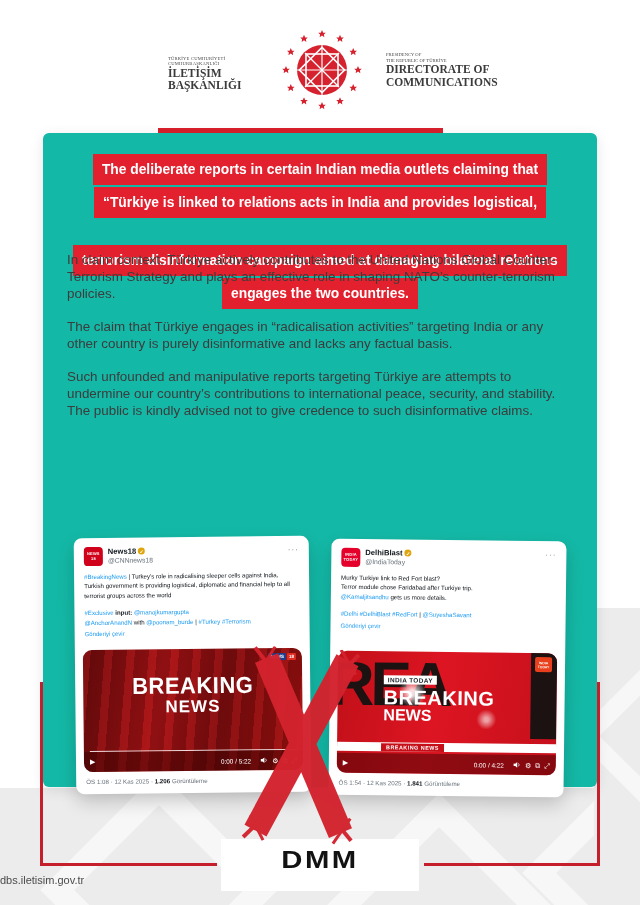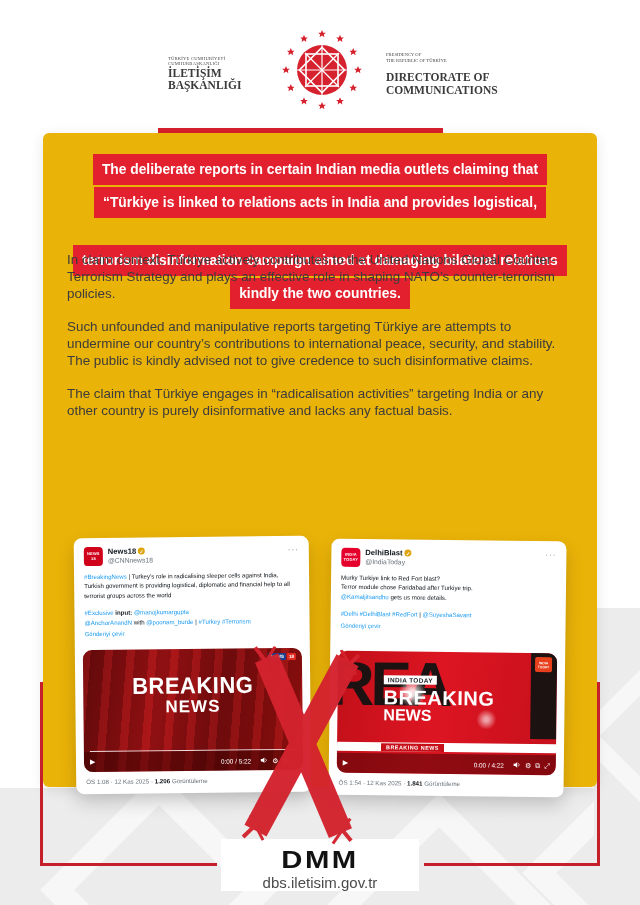--- a/index.html
+++ b/index.html
@@ -9,25 +9,25 @@
   .gz{position:absolute;background:#ececec;overflow:hidden;z-index:0;}
   .gz-bottom{left:0;top:788px;width:640px;height:117px;}
   .gz-right{left:594px;top:608px;width:46px;height:297px;}
   .chev{position:absolute;border:24px solid #f7f7f7;transform:rotate(45deg);}
   
   .hdr-left{position:absolute;left:168px;top:56px;width:110px;text-align:left;z-index:2;}
   .hdr-left .tiny{font-family:"Liberation Serif",serif;font-size:4.6px;letter-spacing:.2px;color:#4a4a4a;}
   .hdr-left .big{font-family:"Liberation Serif",serif;font-size:11.5px;font-weight:bold;color:#3b3b3b;margin-top:1px;}
   .hdr-right{position:absolute;left:386px;top:52px;width:120px;z-index:2;}
   .hdr-right .tiny{font-family:"Liberation Serif",serif;font-size:4.6px;color:#4a4a4a;line-height:5.6px;}
-  .hdr-right .big{font-family:"Liberation Serif",serif;font-size:11.5px;font-weight:bold;color:#3b3b3b;line-height:13px;margin-top:8px;}
+  .hdr-right .big{font-family:"Liberation Serif",serif;font-size:11.5px;font-weight:bold;color:#3b3b3b;line-height:13px;margin-top:0;}
   .emblem{position:absolute;left:282px;top:30px;z-index:2;}
   
   .ribbon{position:absolute;left:158px;top:128px;width:285px;height:5px;background:#d8202c;z-index:1;}
-  .card{position:absolute;left:43px;top:133px;width:554px;height:654px;background:#eab308;border-radius:6px;
+  .card{position:absolute;left:43px;top:133px;width:554px;height:654px;background:#14b8a6;border-radius:6px;
         box-shadow:0 3px 14px rgba(0,0,0,.10);z-index:2;}
   .headline{position:absolute;left:0;top:20px;width:554px;text-align:center;line-height:25px;}
   .hl-line{display:inline-block;background:#e3212e;color:#fff;font-weight:bold;font-size:13.8px;
            padding:3px 9px;margin:1px 0;}
   .bodytext{position:absolute;left:24px;top:118px;width:506px;color:#3c3c3c;font-size:13.4px;line-height:17px;}
   .bodytext p{margin:0 0 16px 0;}
   
   .brk{position:absolute;background:#c41f2a;z-index:3;}
   
   .tweet{position:absolute;width:235px;height:256px;background:#fff;border-radius:8px;
@@ -81,21 +81,21 @@
   .vtime{margin-right:5px;}
   .vicon{margin-left:4px;font-size:7px;line-height:7px;}
   .tw-meta{position:absolute;left:10px;top:240px;font-size:6.2px;color:#69727b;}
   .tw-meta b{color:#0f1419;}
   
   .xstamp{position:absolute;left:240px;top:648px;z-index:20;transform:rotate(3deg);opacity:.97;}
   
   .dmm-band{position:absolute;left:221px;top:839px;width:198px;height:52px;background:#fff;z-index:4;}
   .dmm{position:absolute;left:0;right:0;top:846px;text-align:center;z-index:6;font-weight:800;
        font-size:24px;letter-spacing:2px;color:#121212;transform:scaleX(1.22);}
-  .dmm-url{position:absolute;left:0;right:0;top:874px;text-align:center;z-index:6;font-size:15px;color:#4b4b4b;}
+  .dmm-url{position:absolute;left:0;right:0;top:874px;z-index:6;font-size:11px;color:#4b4b4b;}
 </style>
 </head>
 <body>
 
 <div id="canvas">
 
   <div class="gz gz-bottom">
     <div class="chev" style="left:75px;top:18px;width:120px;height:120px;"></div>
     <div class="chev" style="left:355px;top:40px;width:120px;height:120px;"></div>
     <div class="chev" style="left:555px;top:6px;width:110px;height:110px;"></div>
@@ -144,26 +144,26 @@
   </div>
 
   <div class="ribbon"></div>
 
   <div class="card">
     <div class="headline">
       <span class="hl-line">The deliberate reports in certain Indian media outlets claiming that</span><br>
       <span class="hl-line">“Türkiye is linked to relations acts in India and provides logistical,</span><br>
       <br>
       <span class="hl-line">terrorism disinformation campaign aimed at damaging bilateral relations</span><br>
-      <span class="hl-line">kindly the two countries.</span>
+      <span class="hl-line">engages the two countries.</span>
     </div>
     <div class="bodytext">
       <p>In claim context, Türkiye actively contributes to the United Nations Global Counter-Terrorism Strategy and plays an effective role in shaping NATO’s counter-terrorism policies.</p>
+      <p>The claim that Türkiye engages in “radicalisation activities” targeting India or any other country is purely disinformative and lacks any factual basis.</p>
       <p>Such unfounded and manipulative reports targeting Türkiye are attempts to undermine our country’s contributions to international peace, security, and stability. The public is kindly advised not to give credence to such disinformative claims.</p>
-      <p>The claim that Türkiye engages in “radicalisation activities” targeting India or any other country is purely disinformative and lacks any factual basis.</p>
     </div>
   </div>
 
   <div class="brk" style="left:40px;top:682px;width:2.5px;height:184px;"></div>
   <div class="brk" style="left:40px;top:863px;width:177px;height:2.5px;"></div>
   <div class="brk" style="left:597px;top:682px;width:2.5px;height:184px;"></div>
   <div class="brk" style="left:424px;top:863px;width:175px;height:2.5px;"></div>
 
   <div class="tweet tw-left">
     <div class="tw-head">

